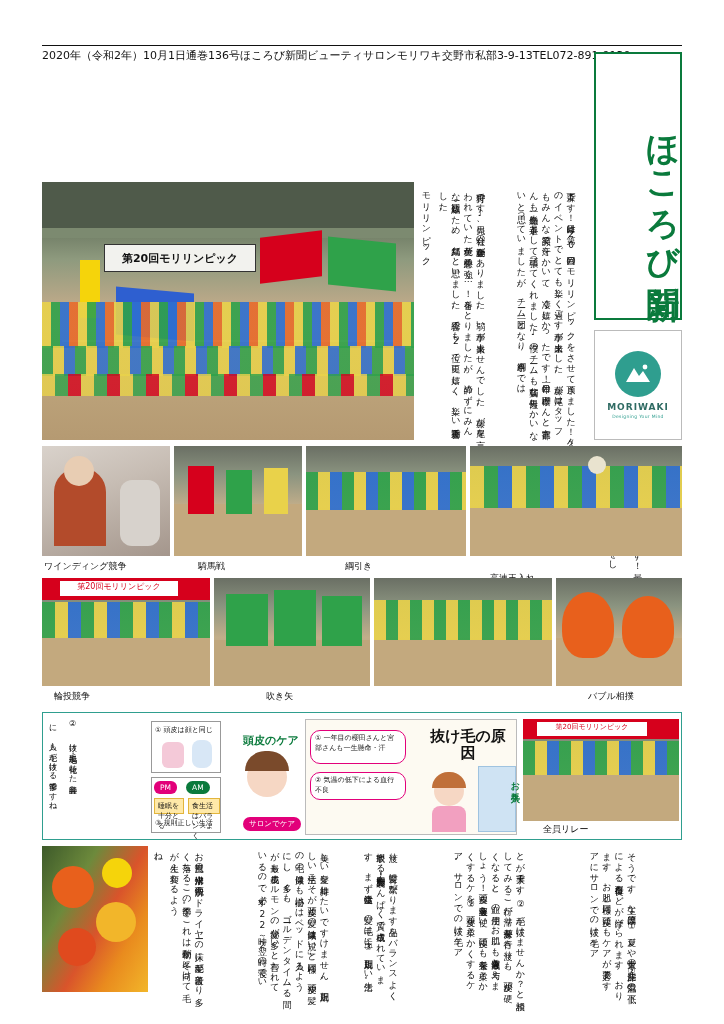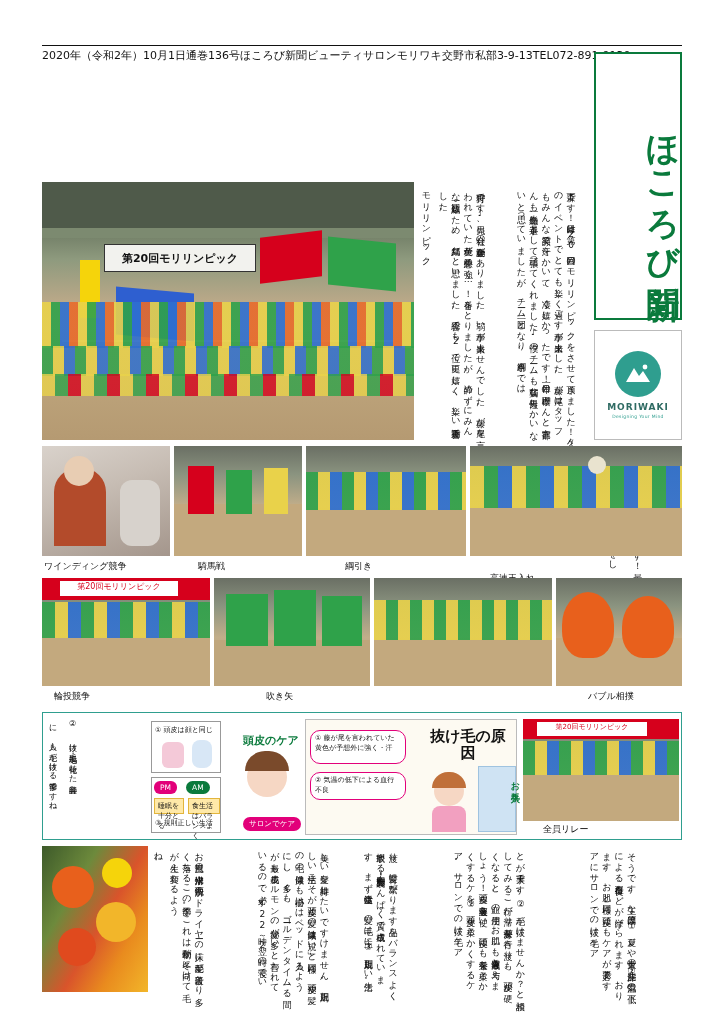--- a/index.html
+++ b/index.html
@@ -198,21 +198,21 @@
 
     <div class="care-title" style="position:absolute;left:200px;top:12px;margin-top:8px;">頭皮のケア</div>
     <div class="pinkpill" style="left:200px;top:104px;">サロンでケア</div>
     <div style="position:absolute;left:196px;top:34px;width:58px;height:62px;">
       <div style="position:absolute;left:8px;top:10px;width:40px;height:40px;background:#f6d7c4;border-radius:50%;"></div>
       <div style="position:absolute;left:6px;top:4px;width:44px;height:20px;background:#7a4a2b;border-radius:22px 22px 0 0;"></div>
     </div>
 
     <div style="position:absolute;left:262px;top:6px;width:212px;height:116px;border:1px solid #bbb;box-sizing:border-box;background:#fdfaf2;">
       <div class="big-yellow-title" style="left:120px;top:8px;width:84px;">抜け毛の原因</div>
-      <div class="bubble" style="left:4px;top:10px;width:96px;height:34px;">① 藤が尾を言われていた黄色が予想外に強く・汗</div>
+      <div class="bubble" style="left:4px;top:10px;width:96px;height:34px;">① 一年目の櫻田さんと宮部さんも一生懸命・汗</div>
       <div class="bubble" style="left:4px;top:52px;width:96px;height:28px;">② 気温の低下による血行不良</div>
       <div style="position:absolute;left:120px;top:56px;width:46px;height:56px;">
         <div style="position:absolute;left:8px;top:0;width:30px;height:30px;background:#f6d7c4;border-radius:50%;"></div>
         <div style="position:absolute;left:6px;top:-4px;width:34px;height:16px;background:#c0703a;border-radius:18px 18px 0 0;"></div>
         <div style="position:absolute;left:6px;top:30px;width:34px;height:26px;background:#f2a0c0;border-radius:8px 8px 0 0;"></div>
       </div>
       <div style="position:absolute;left:172px;top:46px;width:36px;height:64px;background:#cfe3f3;border:1px solid #9fc3e0;"></div>
     </div>
 
     <div class="ph gym2" style="left:480px;top:6px;width:156px;height:102px;">

